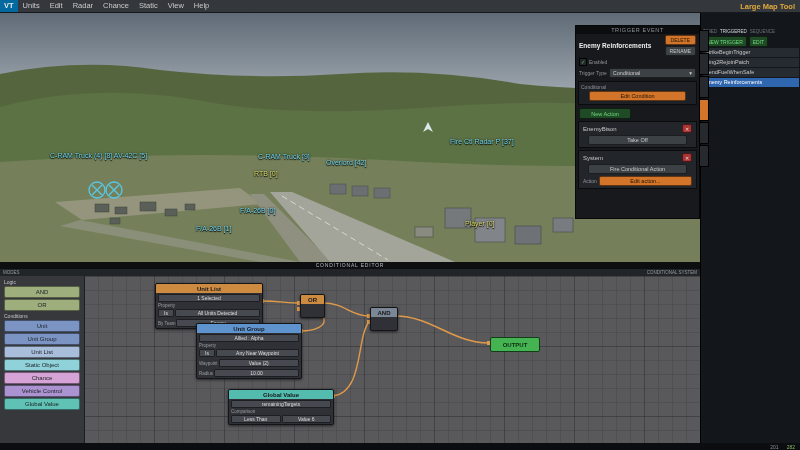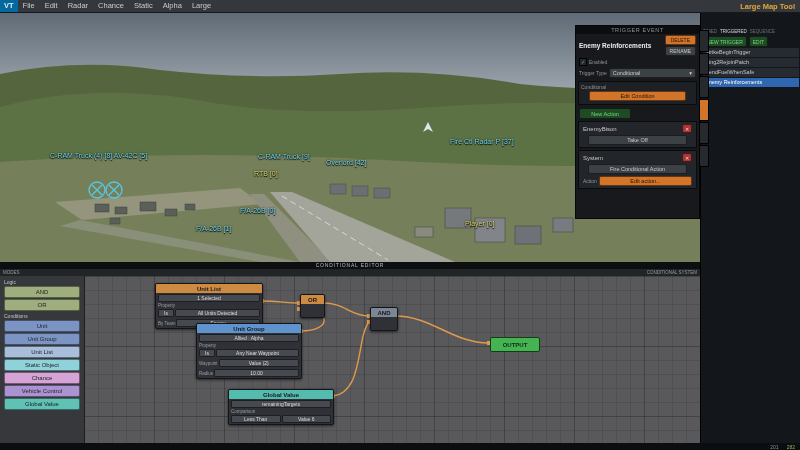--- a/index.html
+++ b/index.html
@@ -107,27 +107,27 @@
         display:flex;align-items:center;justify-content:center;font-size:6px;font-weight:bold;
         color:#0c2c11;z-index:4;cursor:move;}
 </style>
 </head>
 <body>
 
 <div class="screen">
 
   <div class="menubar">
     <span class="menu-logo">VT</span>
-    <span class="menu-item">File</span>
+    <span class="menu-item">Units</span>
     <span class="menu-item">Edit</span>
     <span class="menu-item">Radar</span>
     <span class="menu-item">Chance</span>
     <span class="menu-item">Static</span>
-    <span class="menu-item">Alpha</span>
-    <span class="menu-item">Large</span>
+    <span class="menu-item">View</span>
+    <span class="menu-item">Help</span>
     <span class="menu-right">Large Map Tool</span>
   </div>
 
   <div class="viewport">
     <svg width="700" height="250" viewBox="0 0 700 250">
       <defs>
         <linearGradient id="sky" x1="0" y1="0" x2="0" y2="1">
           <stop offset="0" stop-color="#5f6a76"></stop>
           <stop offset="0.55" stop-color="#9aa3ab"></stop>
           <stop offset="1" stop-color="#c2c7ca"></stop>

